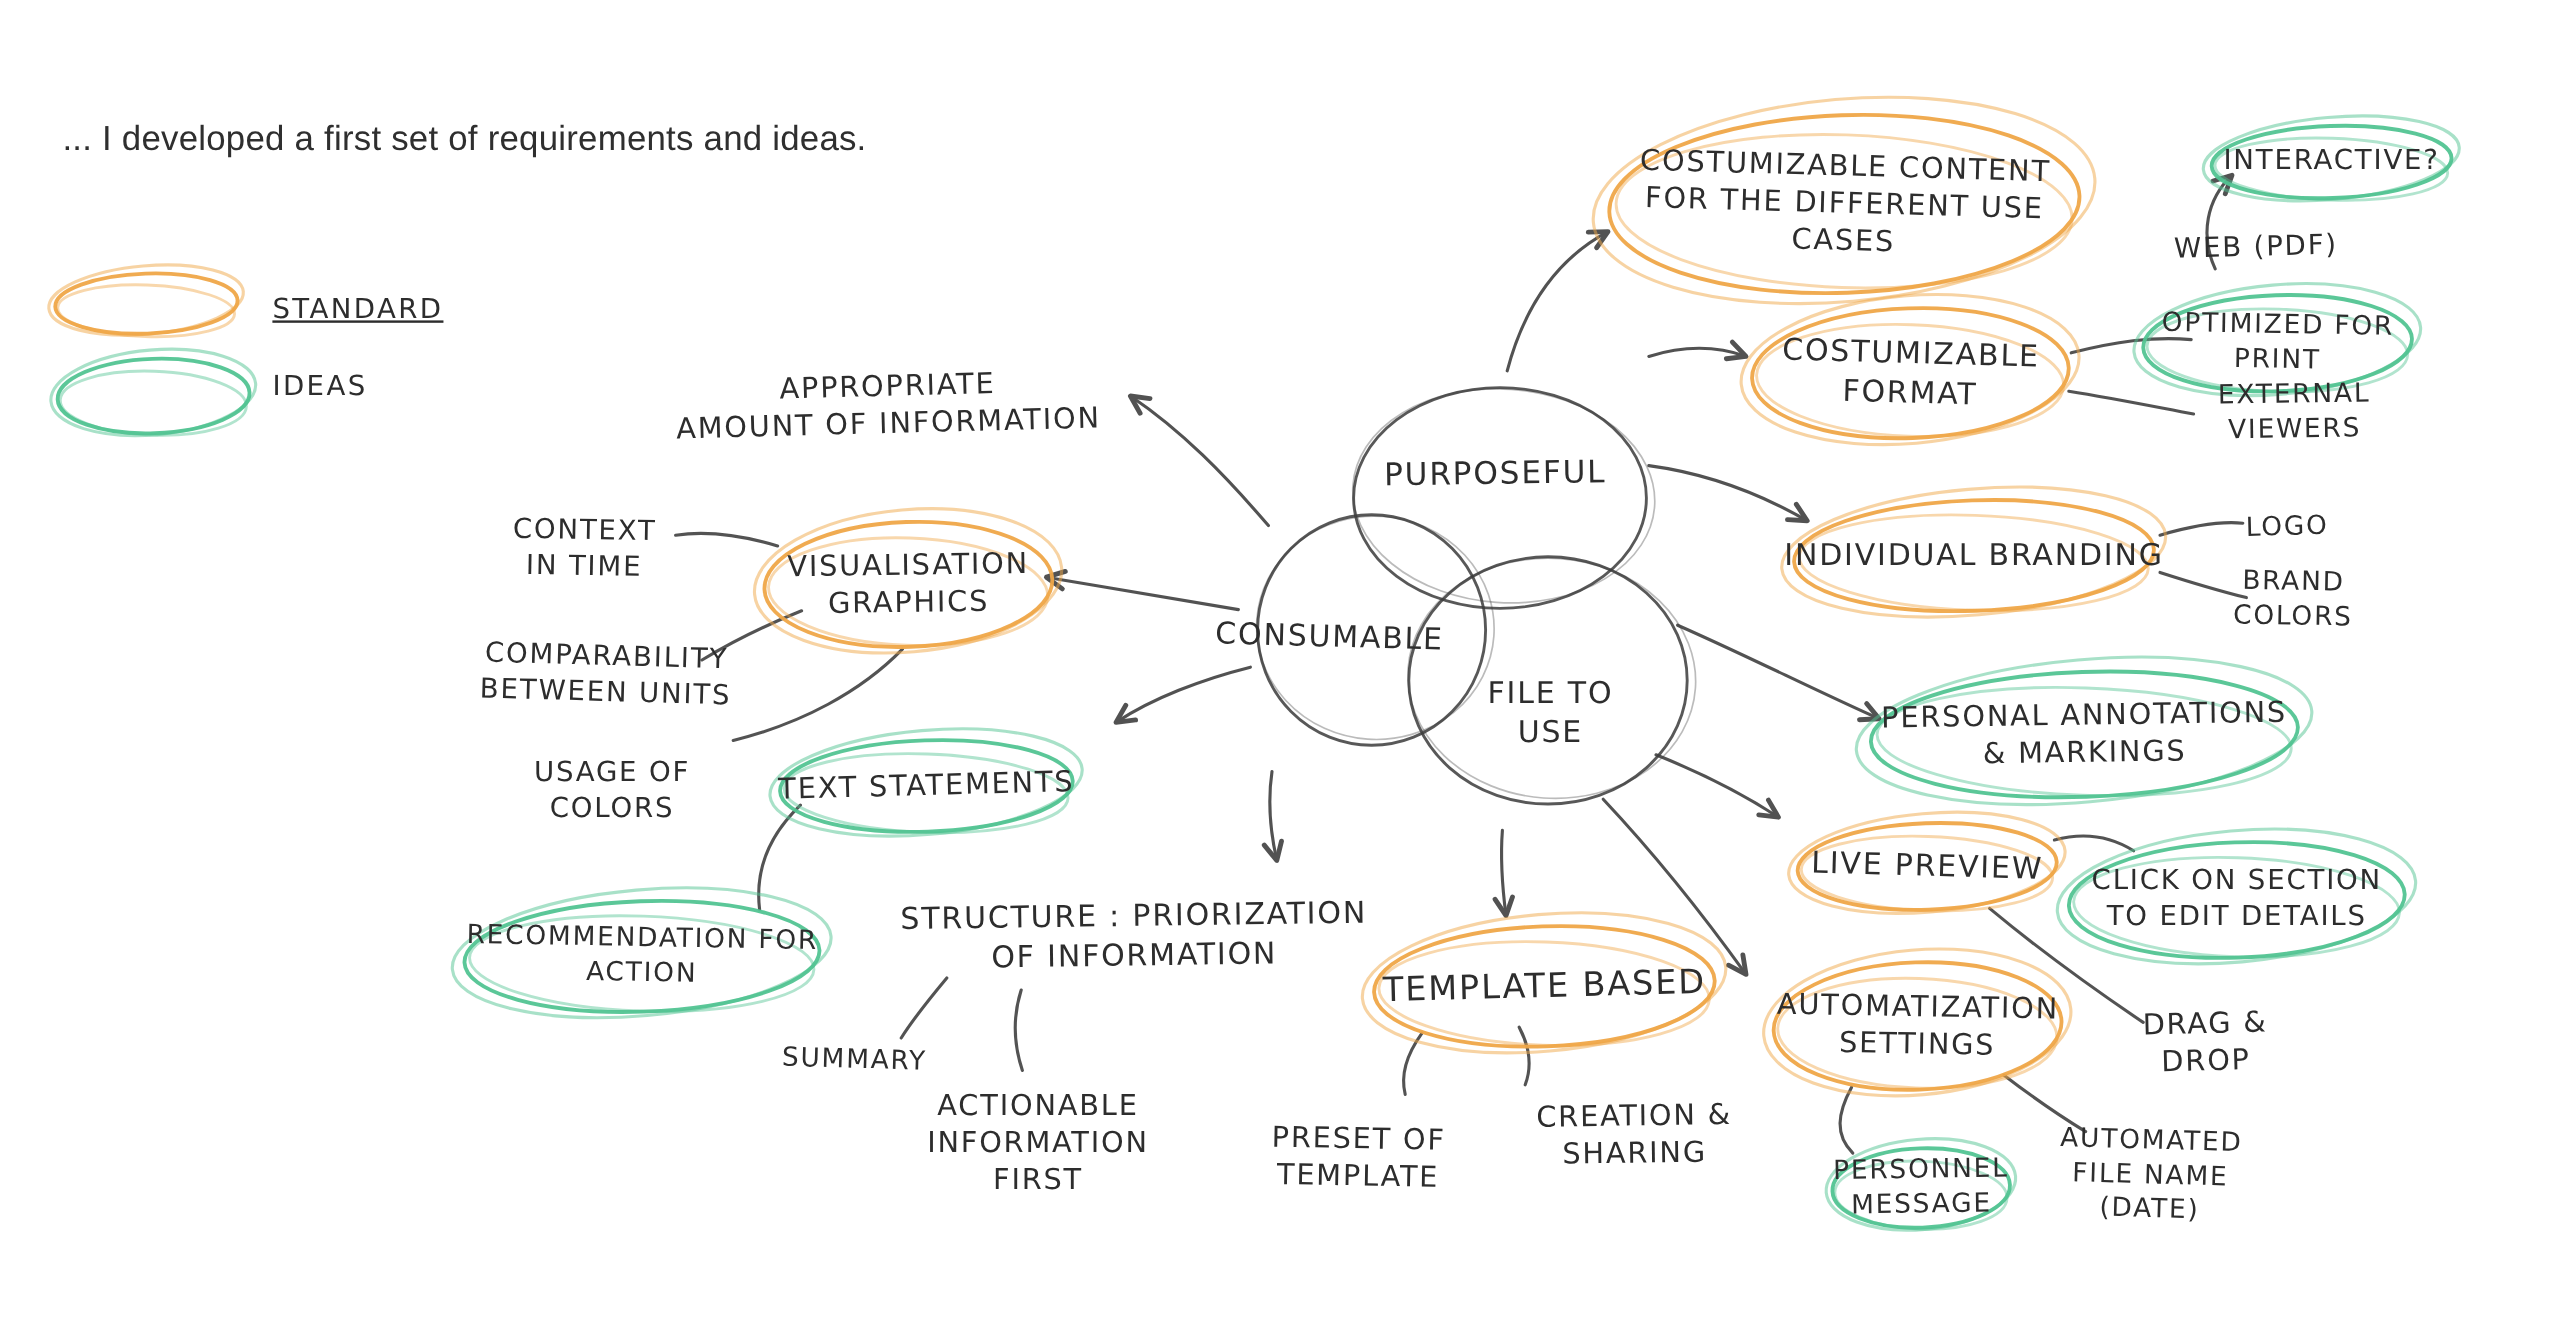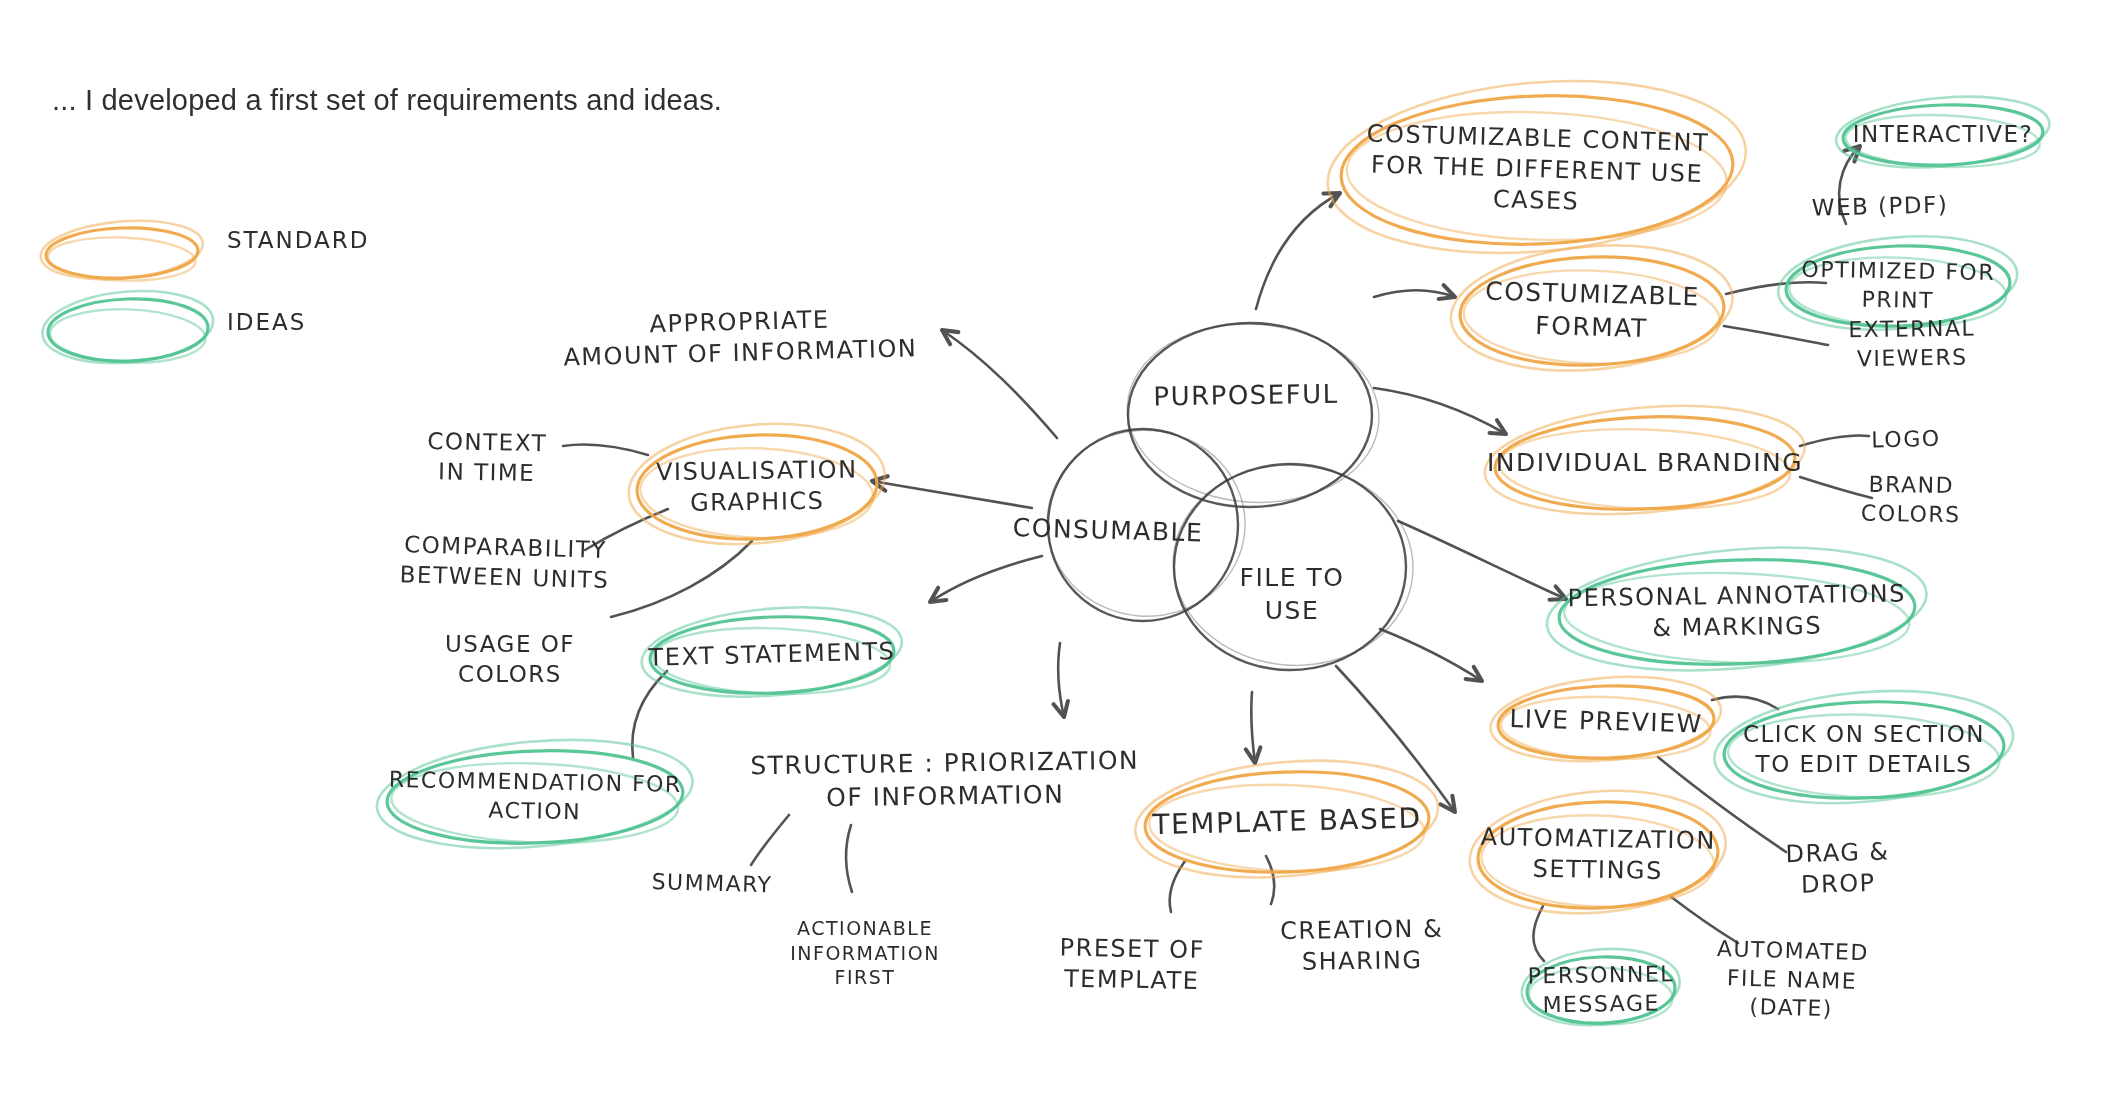--- a/index.html
+++ b/index.html
@@ -7,21 +7,21 @@
     position:relative;
     width:2128px;
     height:1100px;
     background:#ffffff;
     overflow:hidden;
     font-family:"DejaVu Sans", sans-serif;
   }
   #drawing{position:absolute;left:0;top:0;}
   .page-title{
     position:absolute;
-    left:52px; top:84px;
+    left:52px; top:100px;
     font-family:"Liberation Sans", sans-serif;
     font-size:29px;
     color:#2f2f2f;
     letter-spacing:.2px;
   }
   .hand-label{
     position:absolute;
     transform:translate(-50%,-50%);
     color:#2d2d2d;
     letter-spacing:1.5px;
@@ -189,21 +189,21 @@
       <div class="hand-label" style="left: 505px; top: 563px; font-size: 23px; transform: translate(-50%, -50%) rotate(1.6deg);">COMPARABILITY
 BETWEEN UNITS</div>
       <div class="hand-label" style="left: 494px; top: 660px; font-size: 23px; transform: translate(-50%, -50%) rotate(0deg); margin-left: 16px;">USAGE OF
 COLORS</div>
       <div class="hand-label" style="left: 772px; top: 655px; font-size: 24px; transform: translate(-50%, -50%) rotate(-1.5deg);">TEXT STATEMENTS</div>
       <div class="hand-label" style="left: 535px; top: 797px; font-size: 22px; transform: translate(-50%, -50%) rotate(1deg);">RECOMMENDATION FOR
 ACTION</div>
       <div class="hand-label" style="left: 945px; top: 780px; font-size: 25px; transform: translate(-50%, -50%) rotate(-0.8deg);">STRUCTURE : PRIORIZATION
 OF INFORMATION</div>
       <div class="hand-label" style="left: 712px; top: 884px; font-size: 22px; transform: translate(-50%, -50%) rotate(1.6deg);">SUMMARY</div>
-      <div class="hand-label" style="left: 865px; top: 953px; font-size: 19px; transform: translate(-50%, -50%) rotate(0deg);">ACTIONABLE
+      <div class="hand-label" style="left: 865px; top: 953px; font-size: 24px; transform: translate(-50%, -50%) rotate(0deg);">ACTIONABLE
 INFORMATION
 FIRST</div>
       <div class="hand-label" style="left: 1287px; top: 822px; font-size: 28px; transform: translate(-50%, -50%) rotate(-1.5deg);">TEMPLATE BASED</div>
       <div class="hand-label" style="left: 1132px; top: 965px; font-size: 24px; transform: translate(-50%, -50%) rotate(1deg);">PRESET OF
 TEMPLATE</div>
       <div class="hand-label" style="left: 1362px; top: 946px; font-size: 24px; transform: translate(-50%, -50%) rotate(-0.8deg);">CREATION &amp;
 SHARING</div>
       <div class="hand-label" style="left: 1537px; top: 170px; font-size: 24px; transform: translate(-50%, -50%) rotate(1.6deg);">COSTUMIZABLE CONTENT
 FOR THE DIFFERENT USE
 CASES</div>
@@ -229,16 +229,16 @@
 SETTINGS</div>
       <div class="hand-label" style="left: 1601px; top: 990px; font-size: 22px; transform: translate(-50%, -50%) rotate(-0.8deg);">PERSONNEL
 MESSAGE</div>
       <div class="hand-label" style="left: 1792px; top: 980px; font-size: 22px; transform: translate(-50%, -50%) rotate(1.6deg);">AUTOMATED
 FILE NAME
 (DATE)</div>
       <div class="hand-label" style="left: 1246px; top: 396px; font-size: 26px; transform: translate(-50%, -50%) rotate(-0.8deg);">PURPOSEFUL</div>
       <div class="hand-label" style="left: 1108px; top: 531px; font-size: 25px; transform: translate(-50%, -50%) rotate(1.6deg);">CONSUMABLE</div>
       <div class="hand-label" style="left: 1292px; top: 594px; font-size: 25px; transform: translate(-50%, -50%) rotate(0deg);">FILE TO
 USE</div>
-      <div class="legend-label" style="left: 227px; top: 240px;">STANDARD</div>
+      <div class="legend-label" style="left: 227px; top: 258px; text-decoration: underline;">STANDARD</div>
       <div class="legend-label" style="left: 227px; top: 322px;">IDEAS</div>
     </div>
 </div>
 
 </body></html>

